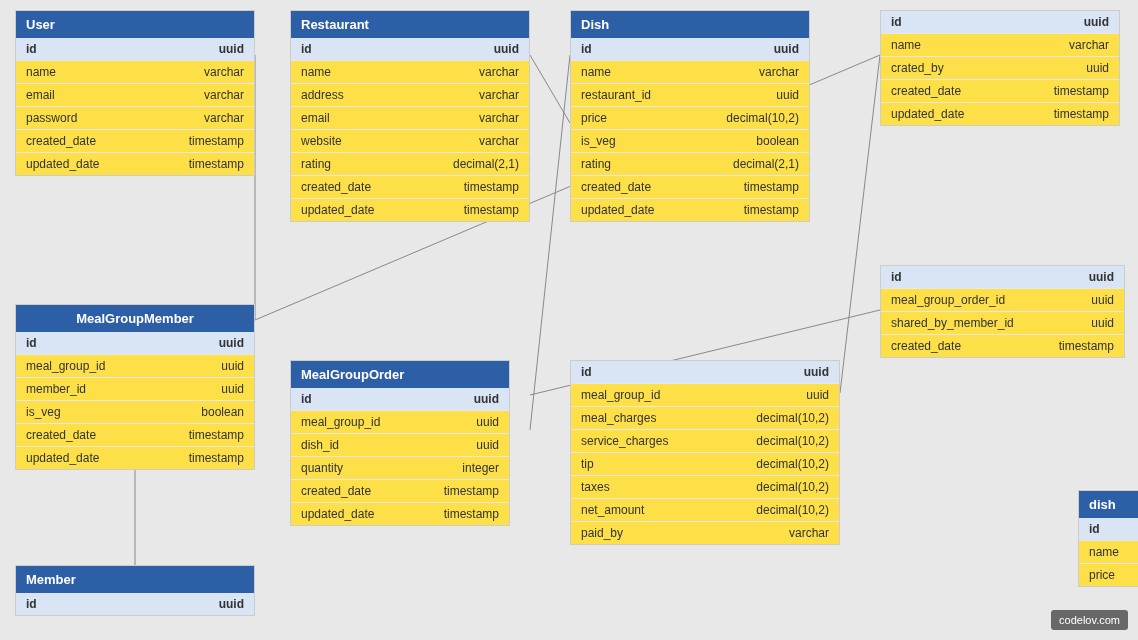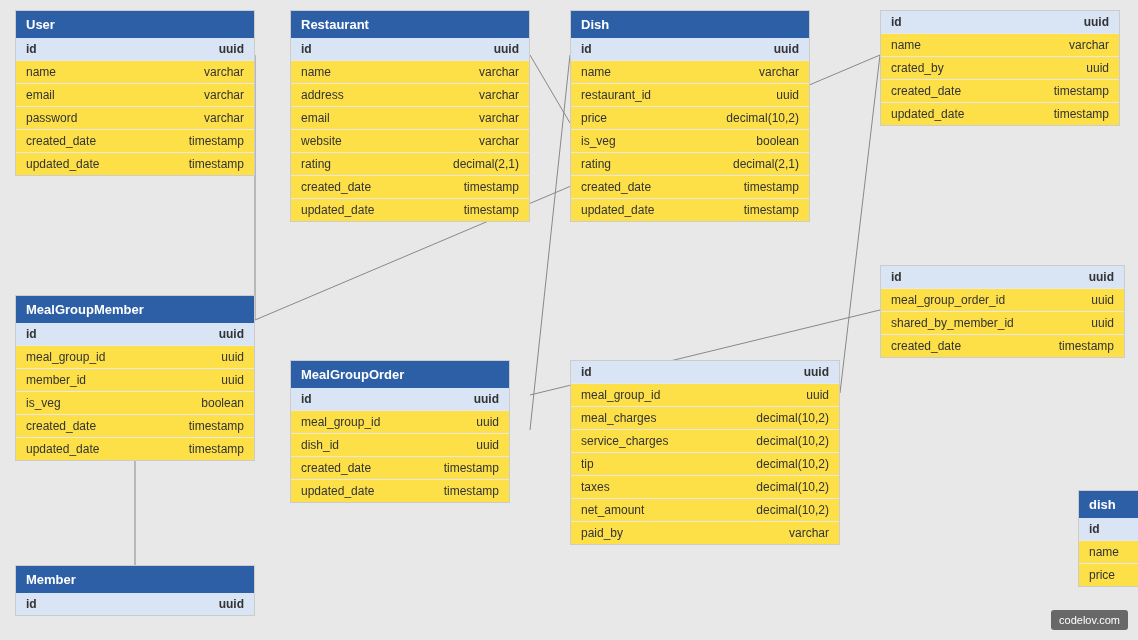--- a/index.html
+++ b/index.html
@@ -198,21 +198,21 @@
       </div>
       <div class="table-row">
         <span class="col-name">created_date</span>
         <span class="col-type">timestamp</span>
       </div>
       <div class="table-row">
         <span class="col-name">updated_date</span>
         <span class="col-type">timestamp</span>
       </div>
     </div>
-    <div class="table-box" style="left: 15px; top: 295px; width: 240px;">
+    <div class="table-box" style="left: 15px; top: 304px; width: 240px; text-align: center;">
       <div class="table-header">MealGroupMember</div>
       <div class="table-row header-row">
         <span class="col-name" style="font-weight: bold;">id</span>
         <span class="col-type" style="font-weight: bold;">uuid</span>
       </div>
       <div class="table-row">
         <span class="col-name">meal_group_id</span>
         <span class="col-type">uuid</span>
       </div>
       <div class="table-row">
@@ -240,20 +240,24 @@
       </div>
       <div class="table-row">
         <span class="col-name">meal_group_id</span>
         <span class="col-type">uuid</span>
       </div>
       <div class="table-row">
         <span class="col-name">dish_id</span>
         <span class="col-type">uuid</span>
       </div>
       <div class="table-row">
+        <span class="col-name">quantity</span>
+        <span class="col-type">integer</span>
+      </div>
+      <div class="table-row">
         <span class="col-name">created_date</span>
         <span class="col-type">timestamp</span>
       </div>
       <div class="table-row">
         <span class="col-name">updated_date</span>
         <span class="col-type">timestamp</span>
       </div>
     </div>
     <div class="table-box" style="left: 570px; top: 360px; width: 270px;">
       <div class="table-row header-row">

